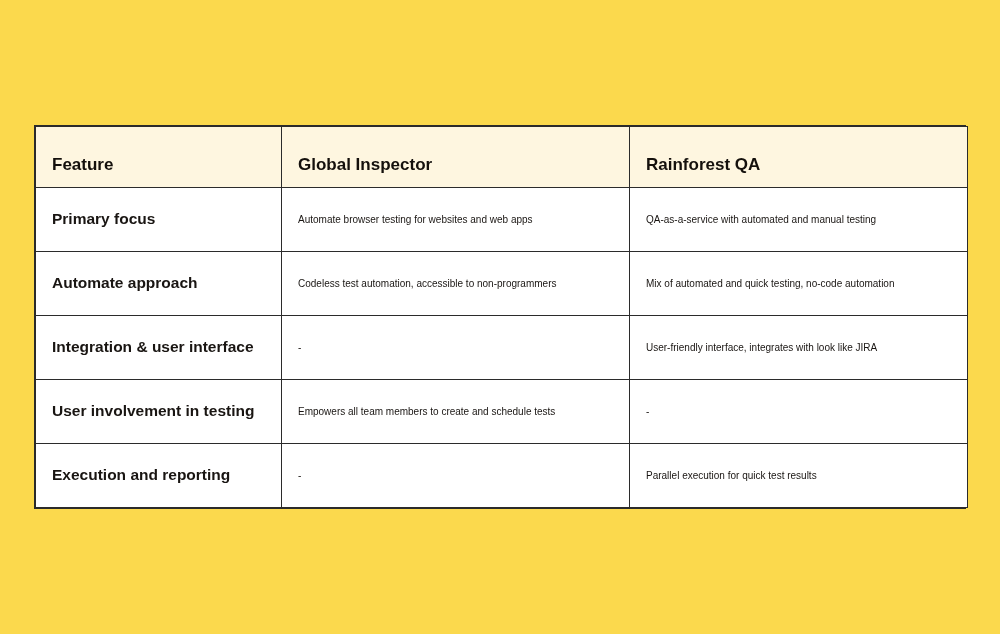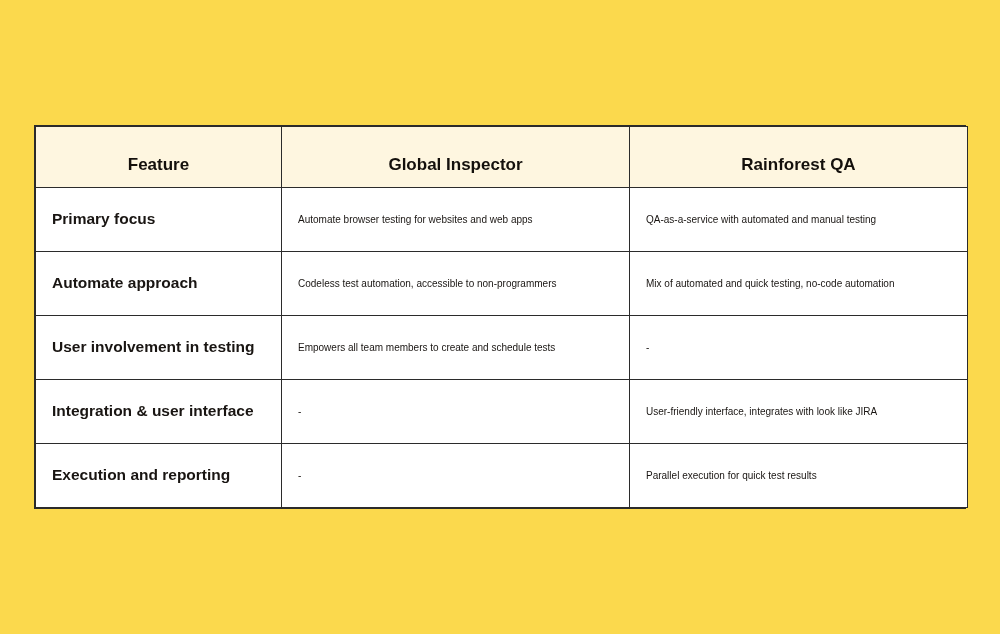--- a/index.html
+++ b/index.html
@@ -49,21 +49,20 @@
     box-sizing: border-box;
   }
   table.comparison thead th {
     background: #FEF6E0;
     font-size: 17px;
     font-weight: bold;
     color: #14100c;
     height: 48px;
     padding-top: 28px;
     padding-bottom: 12px;
-    text-align: center;
   }
   table.comparison tbody td {
     font-size: 10px;
     color: #191512;
     line-height: 1.35;
   }
   table.comparison tbody td.feature-cell {
     font-weight: bold;
     font-size: 15.5px;
   }
@@ -98,28 +97,28 @@
           <td class="feature-cell">Primary focus</td>
           <td>Automate browser testing for websites and web apps</td>
           <td>QA-as-a-service with automated and manual testing</td>
         </tr>
         <tr>
           <td class="feature-cell">Automate approach</td>
           <td>Codeless test automation, accessible to non-programmers</td>
           <td>Mix of automated and quick testing, no-code automation</td>
         </tr>
         <tr>
+          <td class="feature-cell">Integration &amp; user interface</td>
+          <td class="dash">-</td>
+          <td>User-friendly interface, integrates with look like JIRA</td>
+        </tr>
+        <tr>
           <td class="feature-cell">User involvement in testing</td>
           <td>Empowers all team members to create and schedule tests</td>
           <td class="dash">-</td>
-        </tr>
-        <tr>
-          <td class="feature-cell">Integration &amp; user interface</td>
-          <td class="dash">-</td>
-          <td>User-friendly interface, integrates with look like JIRA</td>
         </tr>
         <tr>
           <td class="feature-cell">Execution and reporting</td>
           <td class="dash">-</td>
           <td>Parallel execution for quick test results</td>
         </tr>
       </tbody>
     </table>
   </div>
 </div>

